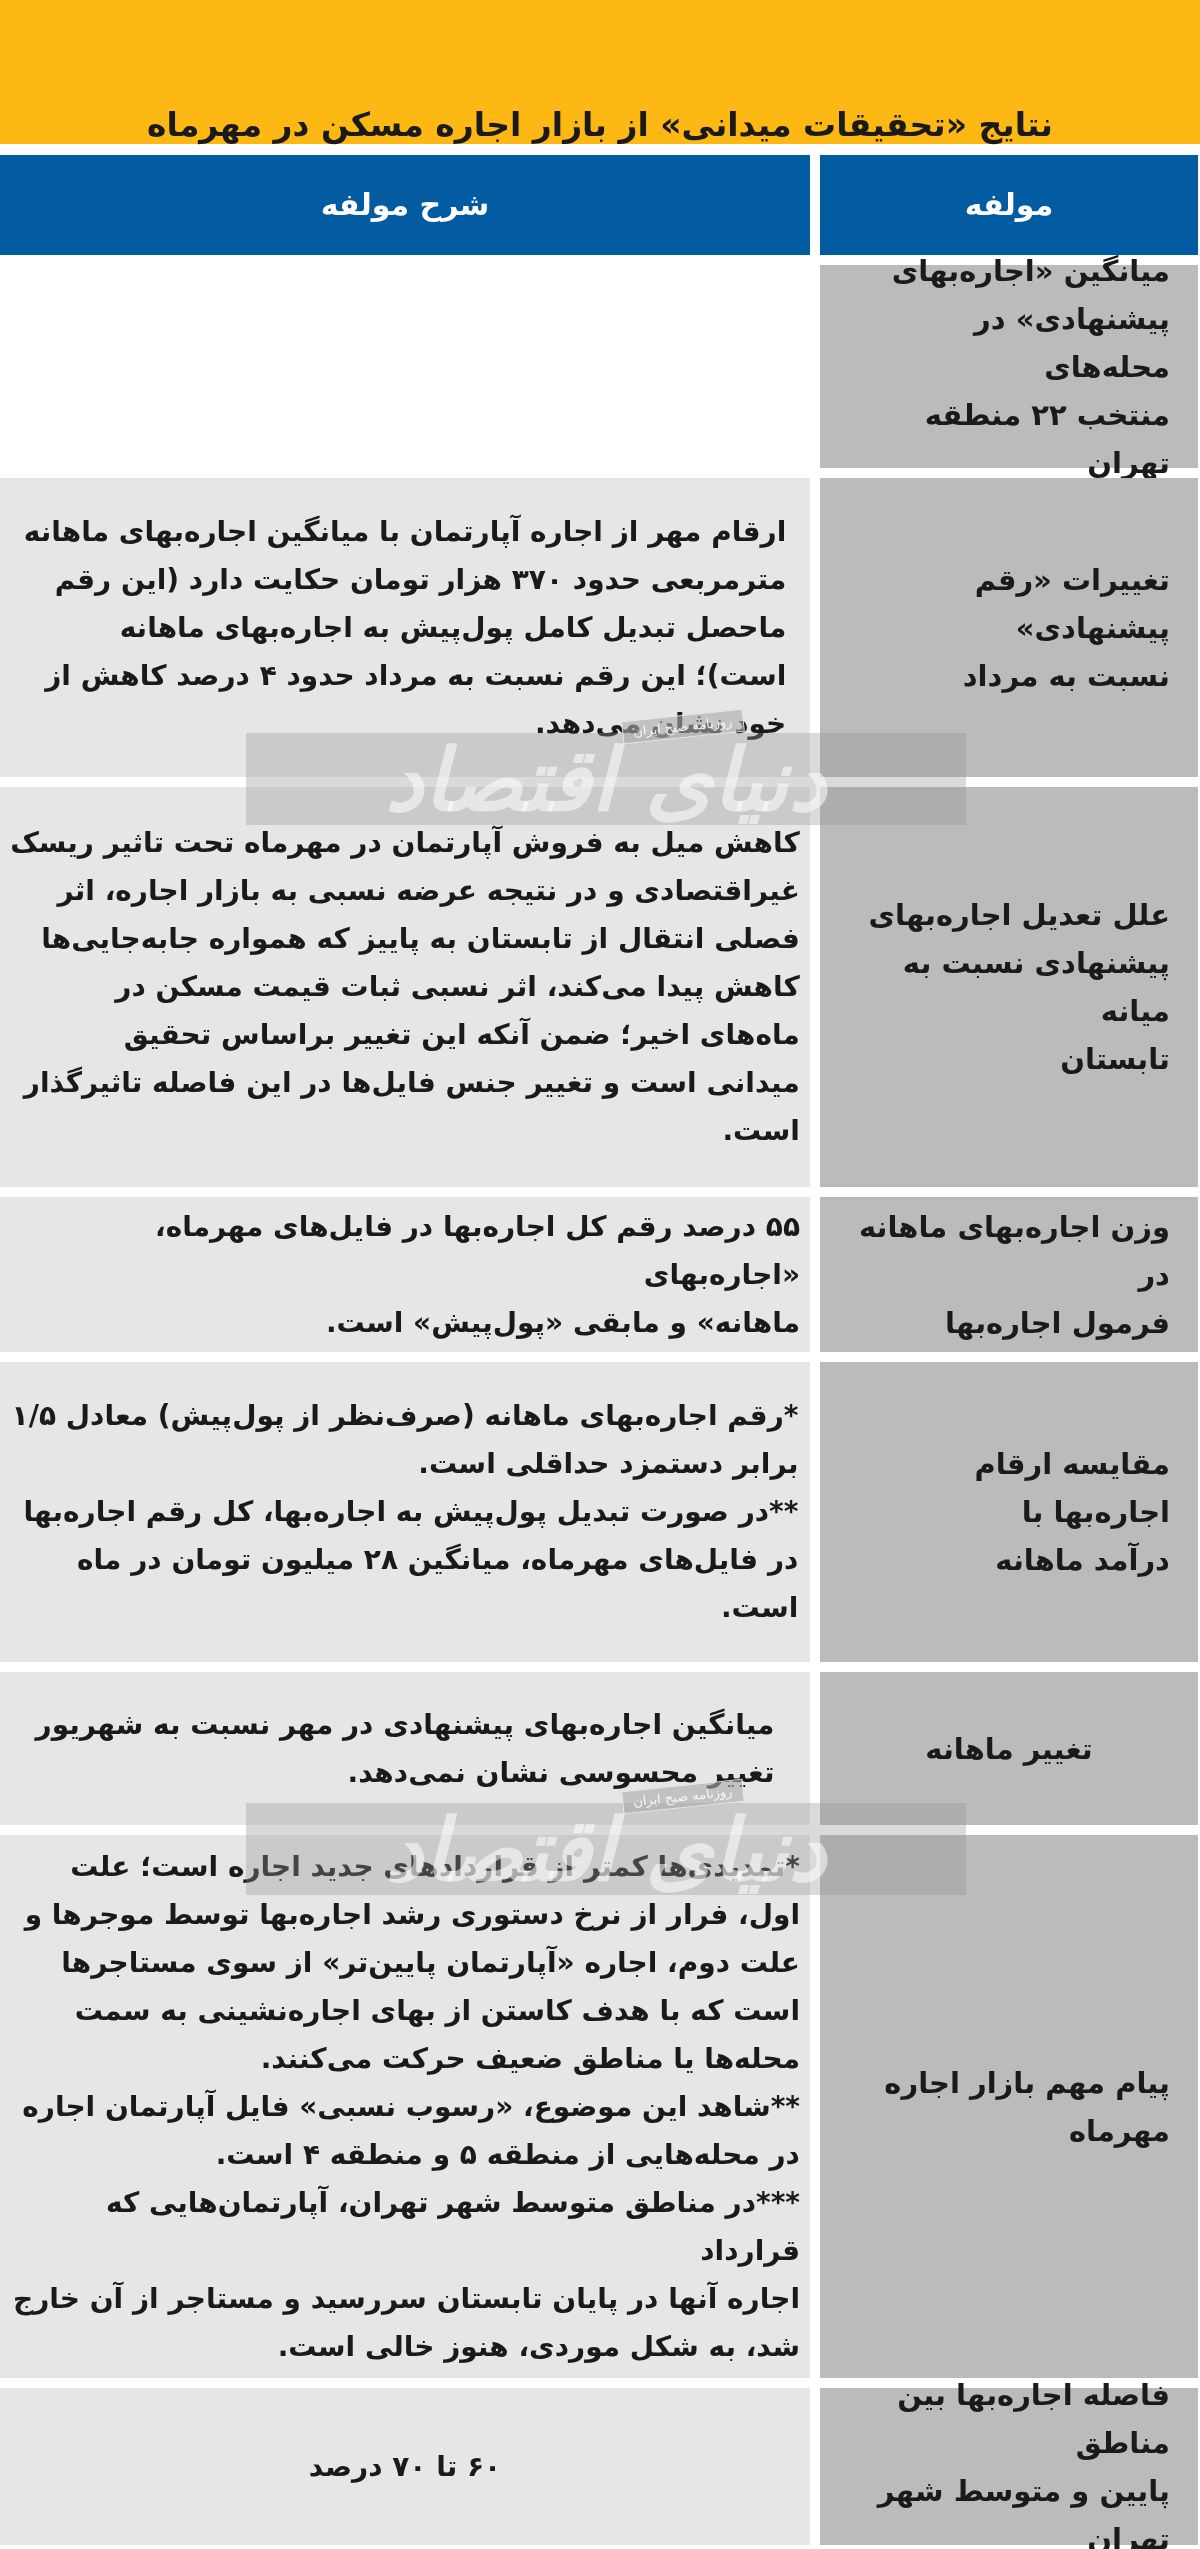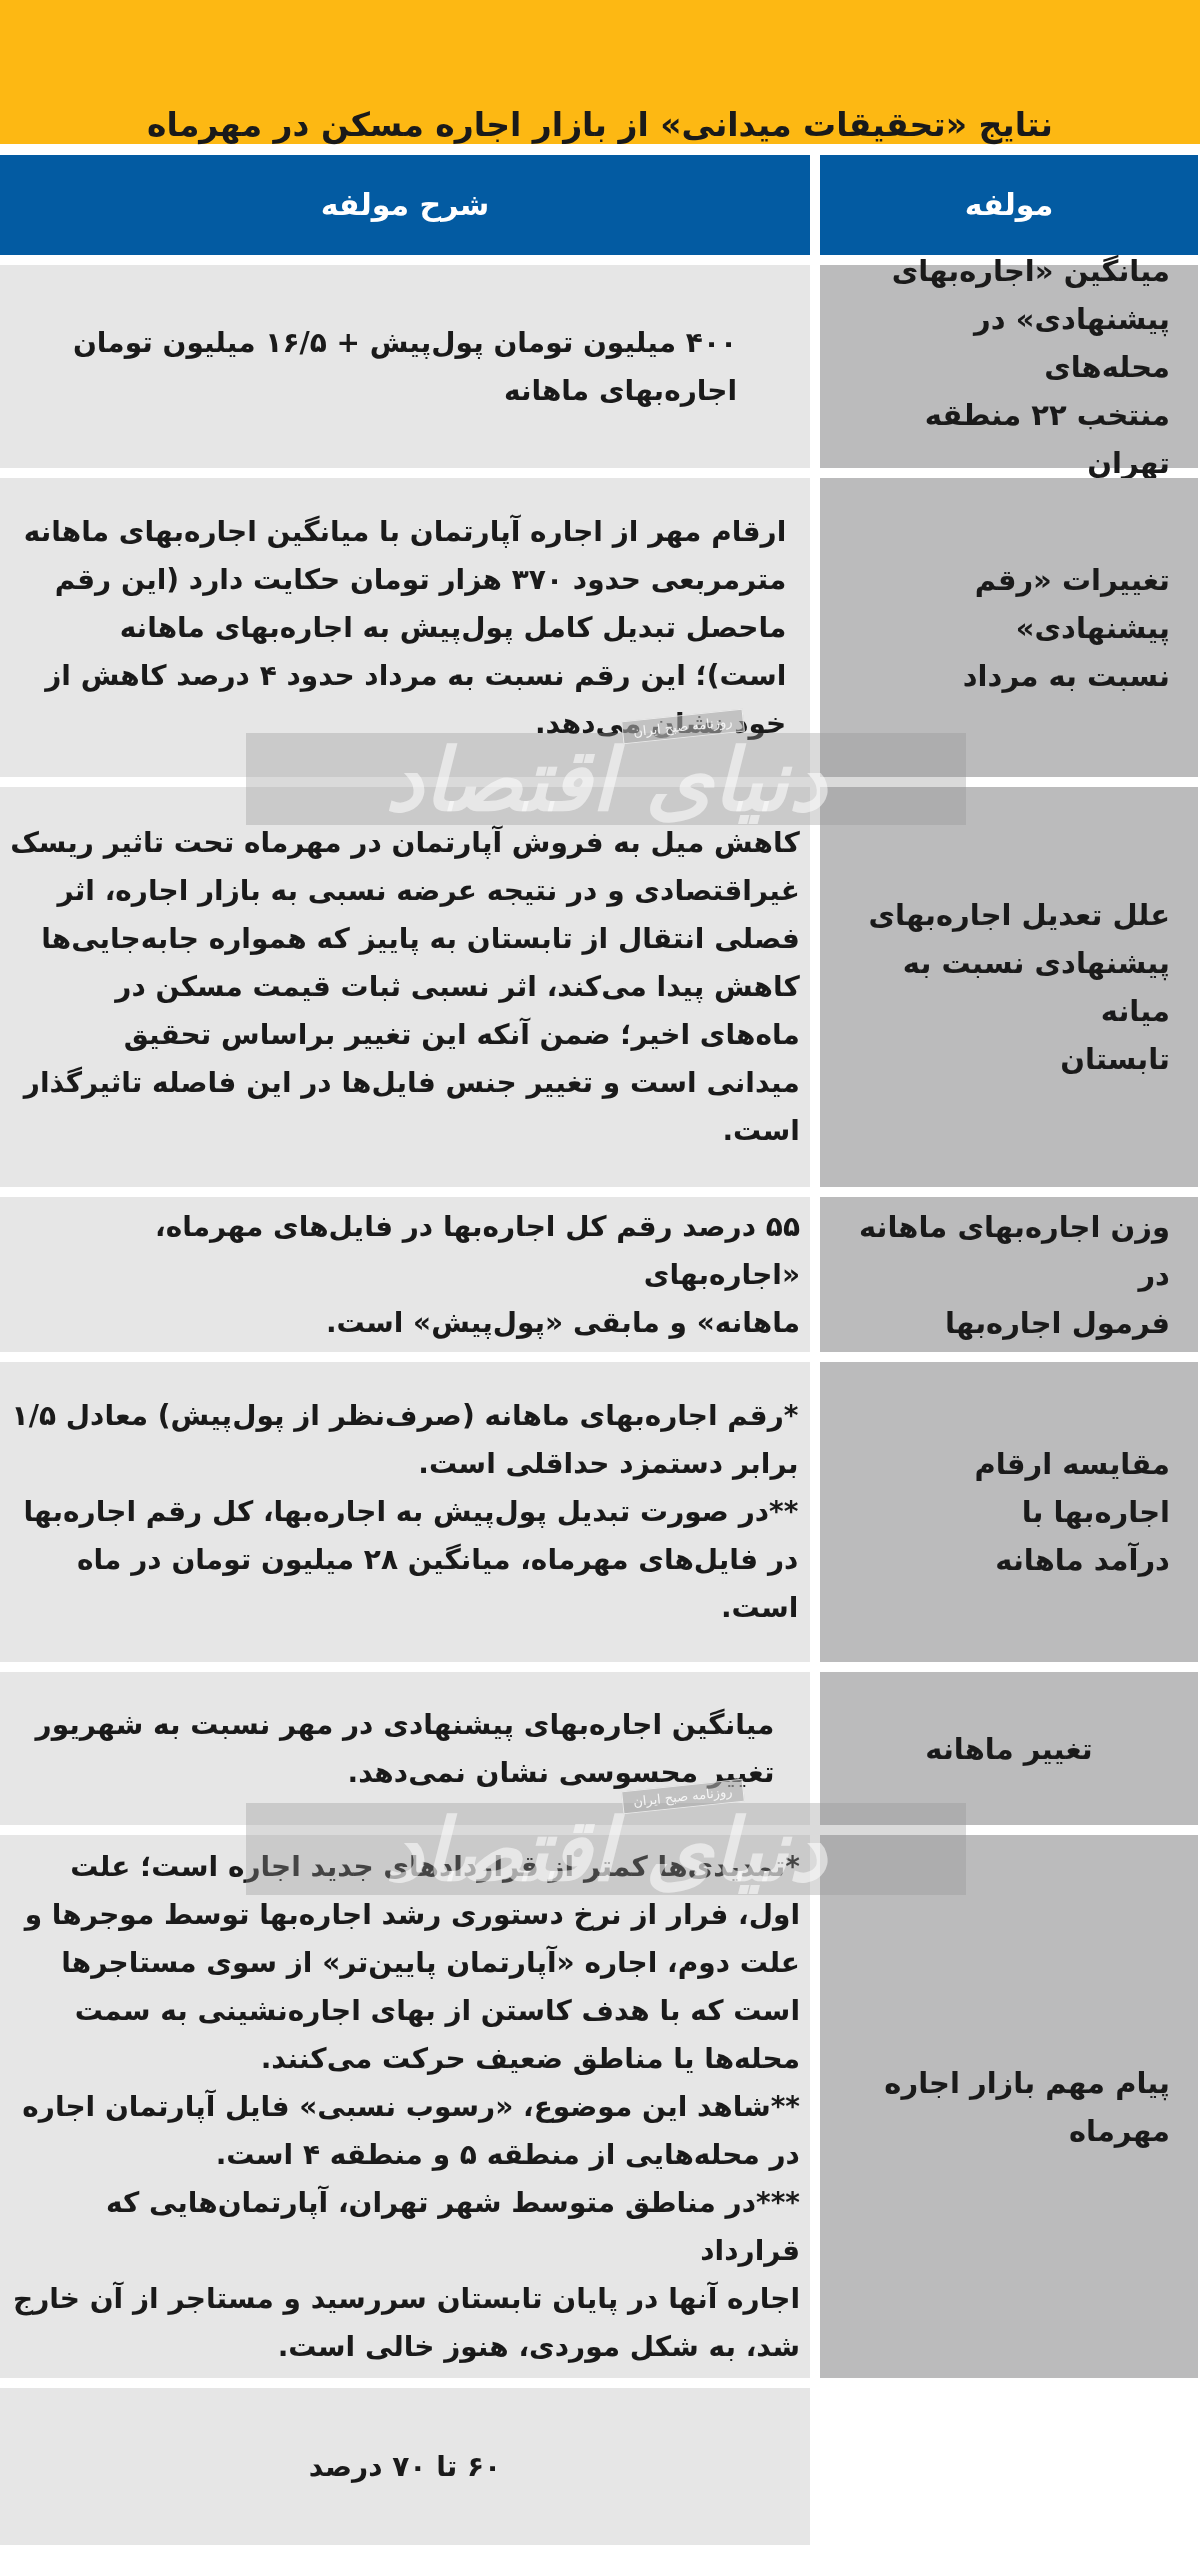--- a/index.html
+++ b/index.html
@@ -127,24 +127,20 @@
 <div class="row header" style="top:155px;height:100px;">
   <div class="cell label">مولفه</div>
   <div class="cell desc">شرح مولفه</div>
 </div>
 
 <div class="row" style="top:265px;height:203px;border-radius:8px;">
   <div class="cell label">
       <span class="label-text">میانگین «اجاره‌بهای
 پیشنهادی» در محله‌های
 منتخب ۲۲ منطقه تهران</span>
-    </div>
-  <div class="cell desc">
-      <span class="desc-text">۴۰۰ میلیون تومان پول‌پیش + ۱۶/۵ میلیون تومان
-اجاره‌بهای ماهانه</span>
     </div>
 </div>
 
 <div class="row" style="top:478px;height:299px;">
   <div class="cell label">
       <span class="label-text">تغییرات «رقم پیشنهادی»
 نسبت به مرداد</span>
     </div>
   <div class="cell desc">
       <span class="desc-text">ارقام مهر از اجاره آپارتمان با میانگین اجاره‌بهای ماهانه
@@ -219,20 +215,24 @@
 محله‌ها یا مناطق ضعیف حرکت می‌کنند.
 **شاهد این موضوع، «رسوب نسبی» فایل آپارتمان اجاره
 در محله‌هایی از منطقه ۵ و منطقه ۴ است.
 ***در مناطق متوسط شهر تهران، آپارتمان‌هایی که قرارداد
 اجاره آنها در پایان تابستان سررسید و مستاجر از آن خارج
 شد، به شکل موردی، هنوز خالی است.</span>
     </div>
 </div>
 
 <div class="row" style="top:2388px;height:157px;">
+  <div class="cell label">
+      <span class="label-text">فاصله اجاره‌بها بین مناطق
+پایین و متوسط شهر تهران</span>
+    </div>
   <div class="cell desc">
       <span class="desc-text">۶۰ تا ۷۰ درصد</span>
     </div>
 </div>
 
 <div class="watermark" style="top:733px;">
   <span class="wm-logo">دنیای اقتصاد</span>
   <span class="wm-tag">روزنامه صبح ایران</span>
 </div>
 

